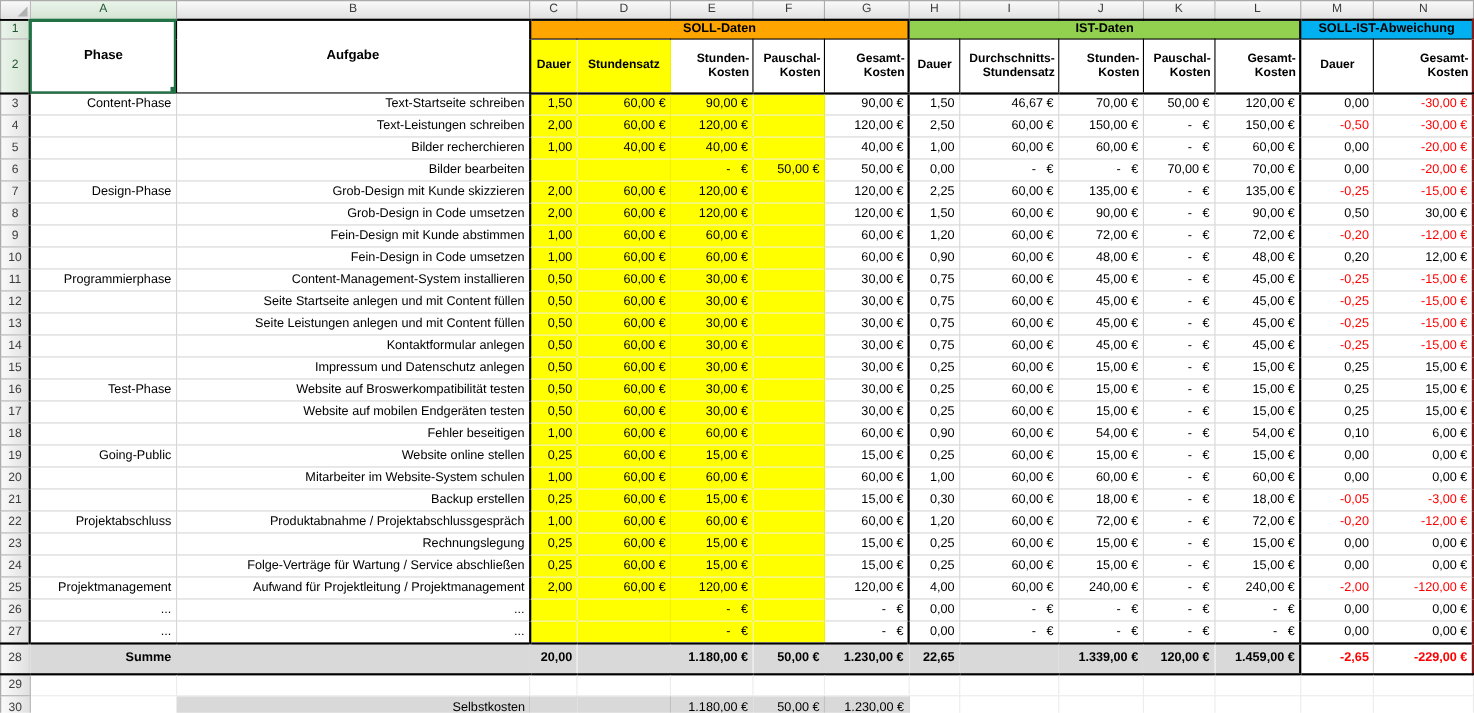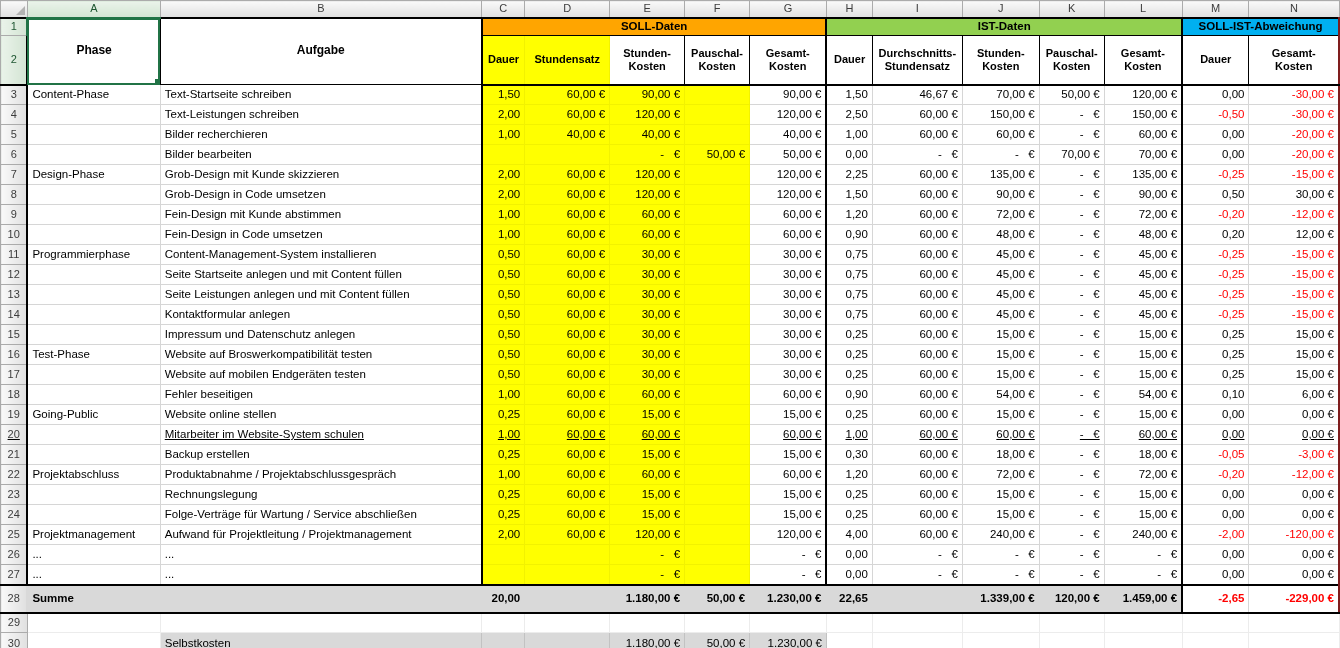--- a/index.html
+++ b/index.html
@@ -18,23 +18,23 @@
   td.hlgut{background:linear-gradient(to right,#EAF3EA,#D3E4D3);border-right:2px solid var(--sel,#217346);color:#1E5631;}
   td.hdrcell{font-weight:bold;text-align:center;border:1px solid #000;font-size:12px;background:#fff;}
   td.grp{font-weight:bold;text-align:center;border:1px solid #000;font-size:11.5px;}
   td.grp-soll{background:var(--soll,#FFA500);}
   td.grp-ist{background:var(--ist,#92D050);}
   td.grp-abw{background:var(--abw,#00B0F0);}
   td.sub{font-weight:bold;border:1px solid #000;white-space:pre-line;line-height:13px;font-size:11px;padding:1px 3px;background:#fff;}
   tr.hdr1 td{border-top:2px solid #000;}
   tr.hdr2 td{border-bottom:2px solid #000;}
   td.c{text-align:center;}
-  td.r{text-align:center;}
+  td.r{text-align:right;}
   td.num{text-align:right;}
-  td.txt{text-align:left;}
+  td.txt{text-align:right;}
   td.yel{background:var(--yel,#FFFF00);border-color:#F2F200;}
   td.blkL{border-left:2px solid #000;}
   td.blkR{border-right:2px solid #7f1d1d;}
   td.red{color:var(--red,#FF0000);}
   tr.sumrow td{border-top:2px solid #000;border-bottom:2px solid #000;}
   tr.sumrow td.gray, tr.sumrow td.red{font-weight:bold;}
   td.gray{background:var(--gray,#D9D9D9);border-left-color:var(--gray,#D9D9D9);border-right-color:var(--gray,#D9D9D9);}
   td.faint{border:1px solid #ECECEC;}
   td.gray2{background:var(--gray,#D9D9D9);border:1px solid #C2C2C2;margin-left:21px;}
   td.sel{position:relative;outline:2px solid var(--sel,#217346);outline-offset:-2px;}
@@ -393,21 +393,21 @@
           <td class="num yel"></td>
           <td class="num">15,00 €</td>
           <td class="num blkL">0,25</td>
           <td class="num">60,00 €</td>
           <td class="num">15,00 €</td>
           <td class="num">-&nbsp;&nbsp;&nbsp;€</td>
           <td class="num">15,00 €</td>
           <td class="num blkL">0,00</td>
           <td class="num blkR">0,00 €</td>
         </tr>
-        <tr class="datarow" style="height: 20px; text-decoration: underline;">
+        <tr class="datarow" style="height: 20px;">
           <td class="gut">20</td>
           <td class="txt blkL"></td>
           <td class="txt">Mitarbeiter im Website-System schulen</td>
           <td class="num yel blkL">1,00</td>
           <td class="num yel">60,00 €</td>
           <td class="num yel">60,00 €</td>
           <td class="num yel"></td>
           <td class="num">60,00 €</td>
           <td class="num blkL">1,00</td>
           <td class="num">60,00 €</td>

